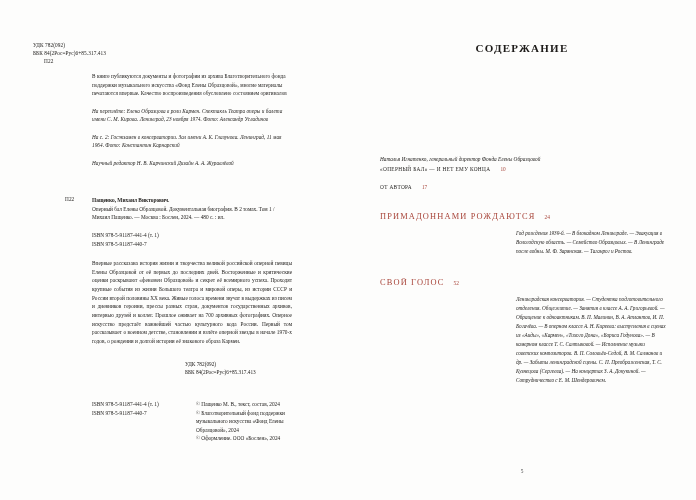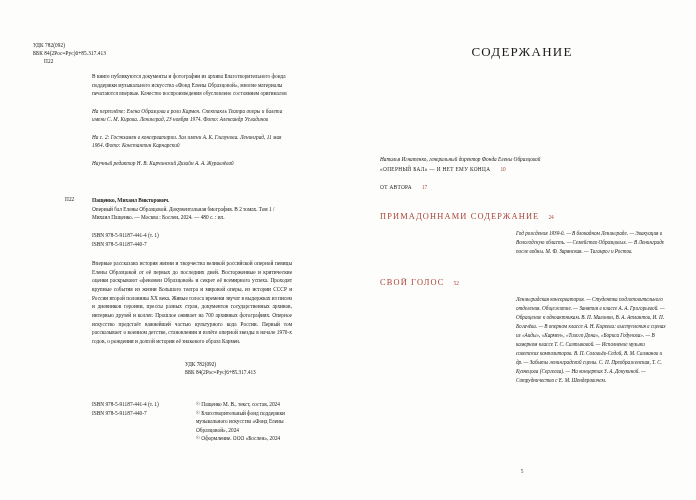--- a/index.html
+++ b/index.html
@@ -139,23 +139,23 @@
   }
 
   
 
   .toc-title {
     position: absolute;
     left: 0;
     right: 0;
     top: 35px;
     text-align: center;
-    font-size: 13px;
+    font-size: 11px;
     letter-spacing: 1.25px;
-    font-weight: normal;
+    font-weight: bold;
   }
 
   .toc-body {
     position: absolute;
     left: 32px;
     top: 155px;
     width: 286px;
   }
 
   .toc-foreword {
@@ -273,21 +273,21 @@
           <span>«ОПЕРНЫЙ БАЛ» — И НЕТ ЕМУ КОНЦА</span><span class="toc-pg">10</span>
         </span>
       </div>
 
       <div class="toc-simple">
         <span>ОТ АВТОРА</span><span class="toc-pg">17</span>
       </div>
 
       <div class="toc-part">
         <div class="toc-part-head">
-          <span>ПРИМАДОННАМИ СОДЕРЖАНИЕ</span><span class="toc-pg">24</span>
+          <span>ПРИМАДОННАМИ РОЖДАЮТСЯ</span><span class="toc-pg">24</span>
         </div>
         <p class="toc-part-desc">Год рождения 1939-й. — В блокадном Ленинграде. — Эвакуация в Вологодскую область. — Семейство Образцовых. — В Ленинграде после войны. М. Ф. Зарянская. — Таганрог и Ростов.</p>
       </div>
 
       <div class="toc-part">
         <div class="toc-part-head">
           <span>СВОЙ ГОЛОС</span><span class="toc-pg">52</span>
         </div>
         <p class="toc-part-desc">Ленинградская консерватория. — Студентка подготовительного отделения. Общежитие. — Занятия в классе А. А. Григорьевой. — Обращение к одноактникам. В. П. Малинин, В. А. Атлантов, И. П. Богачёва. — В оперном классе А. Н. Киреева: выступления в сценах из «Аиды», «Кармен», «Тихого Дона», «Бориса Годунова». — В камерном классе Т. С. Салтыковой. — Исполнение музыки советских композиторов. В. П. Соловьёв-Седой, В. М. Салманов и др. — Забыты ленинградской сцены. С. П. Преображенская, Т. С. Кузнецова (Сергеева). — На концертах З. А. Докукиной. — Сотрудничество с Е. М. Шендеровичем.</p>
       </div>

